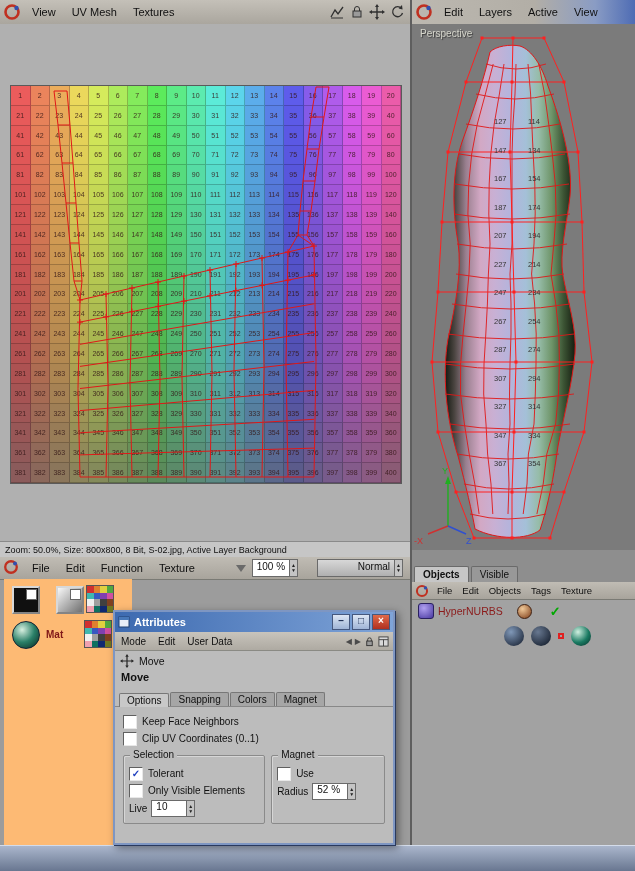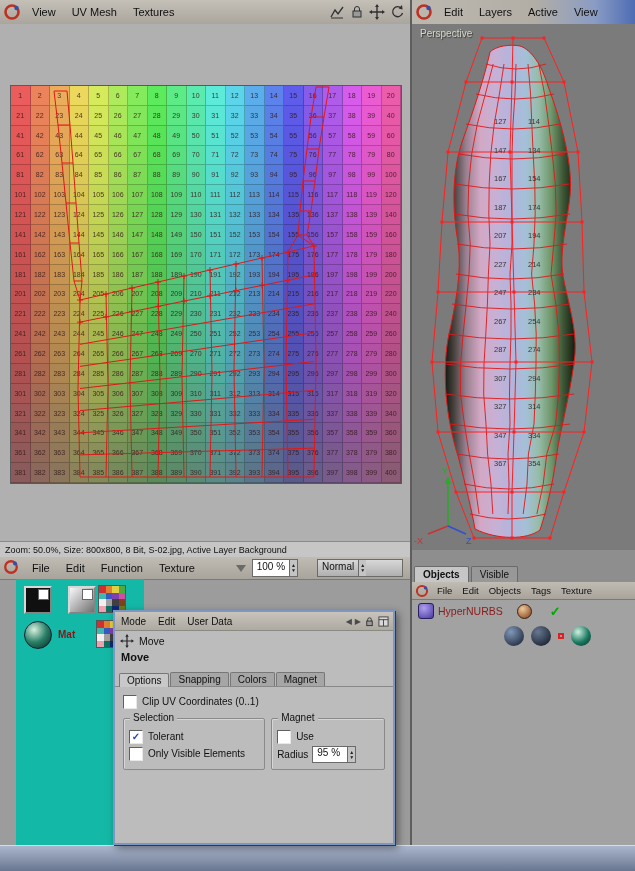--- a/index.html
+++ b/index.html
@@ -30,21 +30,21 @@
   #uv-mesh path{stroke:#e01818;fill:none;stroke-width:1;}
 
   #status-bar{left:0;top:541px;width:411px;height:16px;background:#c6c6c6;font-size:9px;
               line-height:16px;padding-left:5px;border-top:1px solid #8a8a8a;border-bottom:1px solid #8a8a8a;}
 
   
   #texture-menubar{left:0;top:557px;width:411px;height:22px;display:flex;align-items:center;
       background:linear-gradient(#c0bcb4,#a8a49c);font-size:11px;border-bottom:1px solid #7a7a74;}
   .spin,.dropdown{display:inline-flex;align-items:stretch;height:16px;border:1px solid #6a6a6a;
       font-size:10px;background:#fff;margin-left:4px;}
-  .dropdown{background:linear-gradient(#d8d8d8,#b0b0b0);min-width:84px;justify-content:flex-start;margin-left:19px;}
+  .dropdown{background:linear-gradient(#d8d8d8,#b0b0b0);min-width:84px;justify-content:flex-end;margin-left:19px;}
   .spin .val,.dropdown .val{padding:1px 4px;white-space:nowrap;}
   .arrows{display:flex;flex-direction:column;justify-content:center;background:#c4c4c4;
       border-left:1px solid #6a6a6a;padding:0 1px;}
   .arrows span{font-size:5px;line-height:5px;color:#222;}
   .filter-tri{width:0;height:0;border-left:5px solid transparent;border-right:5px solid transparent;
       border-top:7px solid #6a6a6a;margin-left:auto;margin-right:2px;}
 
   
   #persp-pane{left:412px;top:24px;width:223px;height:526px;background:#7b7b7b;overflow:hidden;}
   #persp-label{position:absolute;left:8px;top:4px;font-size:10px;color:#d6d6cc;
@@ -75,21 +75,21 @@
   .phong-tri{width:0;height:0;border-top:6px solid transparent;border-bottom:6px solid transparent;
       border-right:10px solid #2858c8;margin-left:12px;}
   #ball-row{position:absolute;left:92px;top:76px;display:flex;align-items:center;gap:7px;}
   .ball{width:20px;height:20px;border-radius:50%;}
   .ball.dark1{background:radial-gradient(circle at 35% 30%,#8098b8,#101828);}
   .ball.dark2{background:radial-gradient(circle at 35% 30%,#687890,#0a1220);}
   .ball.teal {background:radial-gradient(circle at 35% 30%,#d0f0e0,#1a7a62 55%,#042a24);}
   .sel-box{border:2px solid #e02020;padding:1px;line-height:0;}
 
   
-  #swatch-panel{left:16px;top:579px;width:128px;height:266px;background:#14b8a6;}
+  #swatch-panel{left:4px;top:579px;width:128px;height:266px;background:#fdba74;}
   .chip{position:absolute;width:24px;height:24px;border:2px outset #d8d8d8;}
   .chip::after{content:"";position:absolute;right:1px;top:1px;width:9px;height:9px;
       background:#fff;border:1px solid #666;}
   #chip-black{left:8px;top:7px;background:#101010;}
   #chip-gray{left:52px;top:7px;background:linear-gradient(135deg,#f8f8f8,#707070);}
   .matsphere{position:absolute;left:8px;top:42px;width:26px;height:26px;border-radius:50%;
       background:radial-gradient(circle at 35% 30%,#d8f0e0,#2a8068 50%,#06241e);border:1px solid #123;}
   #mat-label{position:absolute;left:42px;top:50px;font-size:10px;font-weight:bold;color:#801818;}
   .pal{position:absolute;display:grid;grid-template-columns:repeat(4,1fr);width:26px;height:26px;
       border:1px solid #555;}
@@ -844,20 +844,34 @@
       <i></i>
       <i></i>
       <i></i>
   </div>
 </div>
 
 <div class="abs" id="footer"></div>
 <div class="abs" id="vdivider"></div>
 
 <div class="abs" id="attr-window">
+  <div id="attr-title">
+    <span style="line-height:0;">
+      <svg viewBox="0 0 12 12" width="12" height="12">
+          <rect x="1" y="1" width="10" height="10" fill="#e8eef8" stroke="#204070"></rect>
+          <rect x="1" y="1" width="10" height="3" fill="#4878b8"></rect>
+        </svg>
+    </span>
+    <span>Attributes</span>
+    <span class="win-btns">
+      <span class="win-btn">–</span>
+      <span class="win-btn">□</span>
+      <span class="win-btn close">×</span>
+    </span>
+  </div>
   <div id="attr-menubar">
     <span class="menu-item">Mode</span>
     <span class="menu-item">Edit</span>
     <span class="menu-item">User Data</span>
     <span class="attr-nav">
       <span class="nav-glyph">◀</span>
       <span class="nav-glyph">▶</span>
       <span style="line-height:0;">
         <svg viewBox="0 0 12 12" width="11" height="11">
             <rect x="3" y="5.5" width="6" height="5" fill="#9a9a9a" stroke="#303030"></rect>
@@ -884,44 +898,58 @@
   <div id="attr-heading">Move</div>
   <div id="attr-tabs">
     <span class="attr-tab active">Options</span>
     <span class="attr-tab">Snapping</span>
     <span class="attr-tab">Colors</span>
     <span class="attr-tab">Magnet</span>
   </div>
   <div id="attr-content">
     <label class="cb-row">
       <span class="cb"></span>
+      <span>Keep Face Neighbors</span>
+    </label>
+    <label class="cb-row">
+      <span class="cb"></span>
       <span>Clip UV Coordinates (0..1)</span>
     </label>
     <div class="groups">
       <div class="groupbox" id="gb-selection">
         <span class="gb-title">Selection</span>
         <label class="cb-row">
           <span class="cb">✓</span>
           <span>Tolerant</span>
         </label>
         <label class="cb-row">
           <span class="cb"></span>
           <span>Only Visible Elements</span>
         </label>
+        <div class="field-row">
+          <span>Live</span>
+          <span class="spin-sm">
+            <span class="val">10</span>
+            <span class="arrows">
+              <span>▲</span>
+              <span>▼</span>
+            </span>
+          </span>
+        </div>
       </div>
       <div class="groupbox" id="gb-magnet">
         <span class="gb-title">Magnet</span>
         <label class="cb-row">
           <span class="cb"></span>
           <span>Use</span>
         </label>
         <div class="field-row">
           <span>Radius</span>
           <span class="spin-sm">
-            <span class="val">95 %</span>
+            <span class="val">52 %</span>
             <span class="arrows">
               <span>▲</span>
               <span>▼</span>
             </span>
           </span>
         </div>
       </div>
     </div>
   </div>
 </div>

